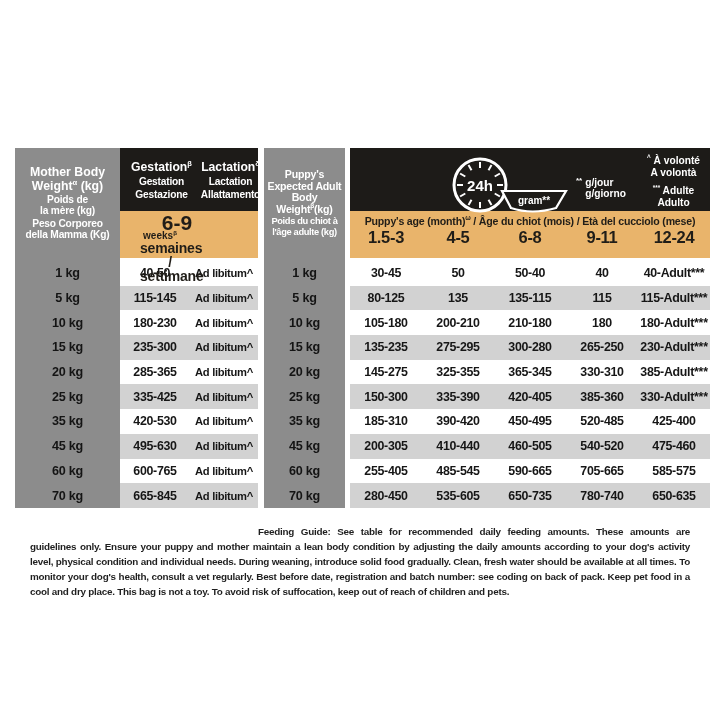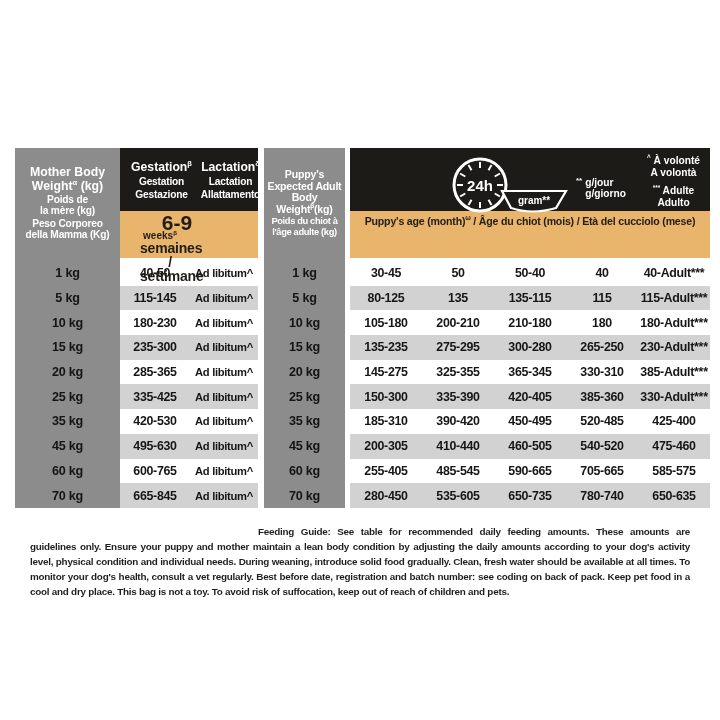--- a/index.html
+++ b/index.html
@@ -211,20 +211,27 @@
           <span class="sup">**</span>
           <span class="lines"><span>g/jour</span><br><span>g/giorno</span></span>
         </div>
         <div class="legend-right">
           <div class="grp1"><sup>^</sup> <span>À volonté</span><br><span>A volontà</span></div>
           <div class="grp2"><sup>***</sup> <span>Adulte</span><br><span>Adulto</span></div>
         </div>
       </div>
       <div class="agehdr">
         <div class="line1"><span>Puppy's age (month)</span><sup>ω</sup><span> / Âge du chiot (mois) / Età del cucciolo (mese)</span></div>
+        <div class="agecols">
+            <div class="">1.5-3</div>
+            <div class="">4-5</div>
+            <div class="">6-8</div>
+            <div class="">9-11</div>
+            <div class="">12-24</div>
+          </div>
       </div>
       <div class="rowspacer"></div>
       <div>
           <div class="drow r">
             <div class="dcell">30-45</div>
             <div class="dcell">50</div>
             <div class="dcell">50-40</div>
             <div class="dcell">40</div>
             <div class="dcell">40-Adult***</div>
           </div>

